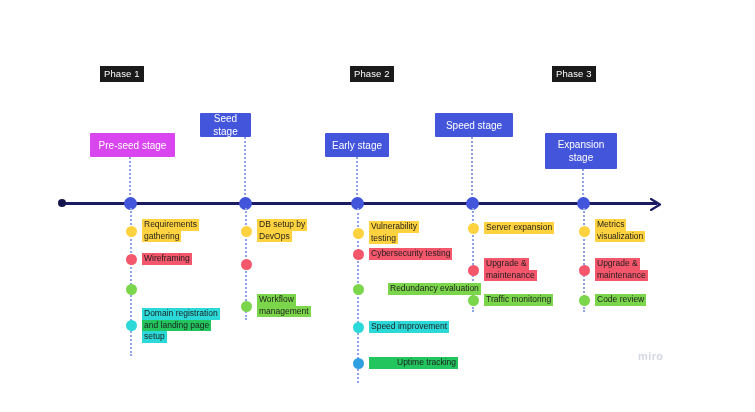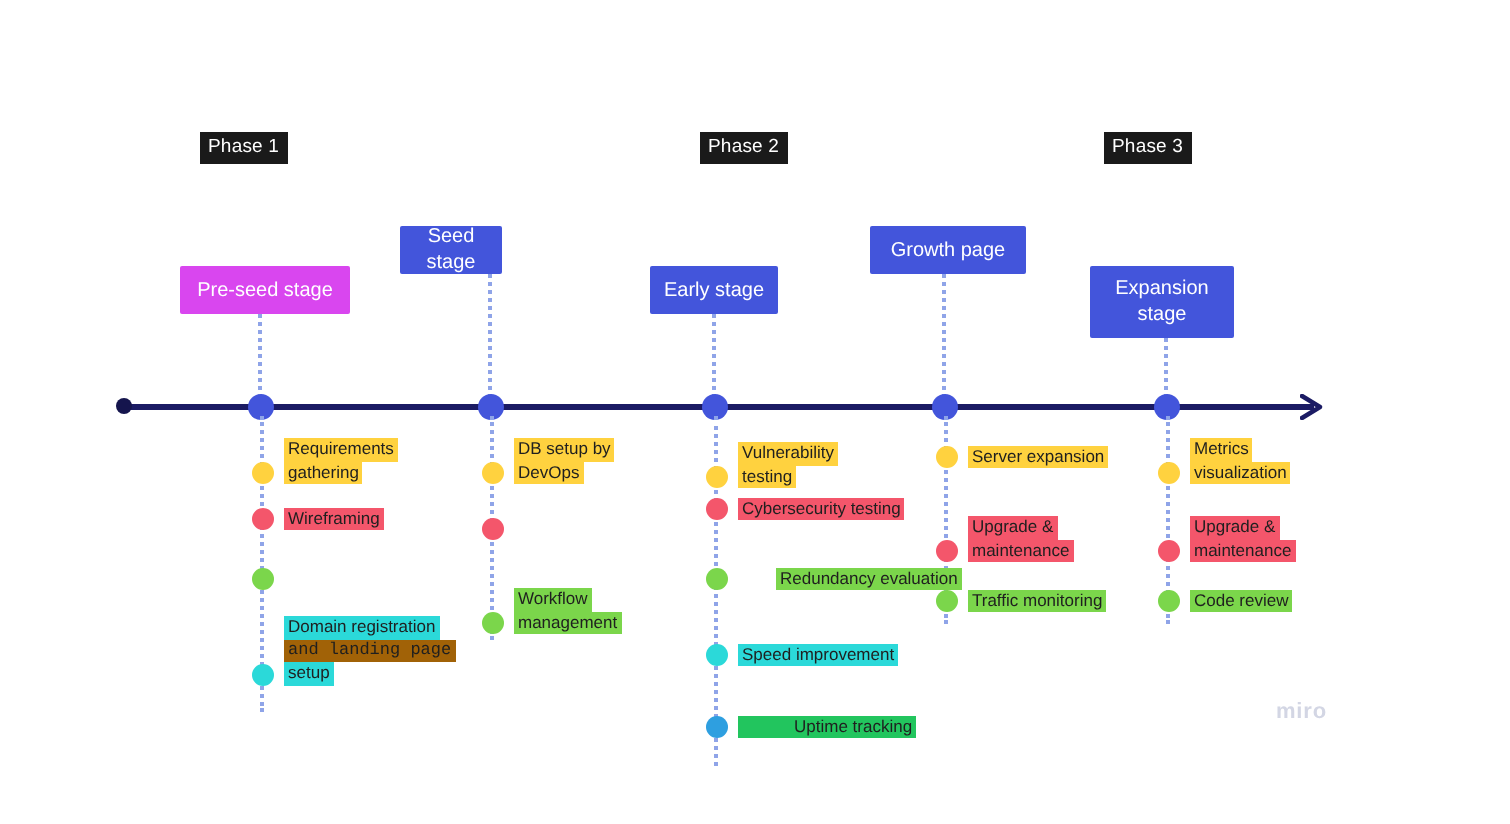--- a/index.html
+++ b/index.html
@@ -71,21 +71,21 @@
     width: 13px;
     height: 13px;
     border-radius: 50%;
     background: #4355DB;
   }
 
   
   .task {
     position: absolute;
     display: flex;
-    align-items: flex-end;
+    align-items: center;
     gap: 5px;
   }
   .task-dot {
     width: 11px;
     height: 11px;
     border-radius: 50%;
     flex: 0 0 auto;
     margin-top: 1px;
   }
   .task-text-wrap {
@@ -140,21 +140,21 @@
           <div>Seed stage</div>
         </div>
       </div>
       <div class="stage-box" style="left: 325px; top: 133px; width: 64px; height: 24px; background: rgb(67, 85, 219);">
         <div>
           <div>Early stage</div>
         </div>
       </div>
       <div class="stage-box" style="left: 435px; top: 113px; width: 78px; height: 24px; background: rgb(67, 85, 219);">
         <div>
-          <div>Growth page</div>
+          <div>Speed stage</div>
         </div>
       </div>
       <div class="stage-box" style="left: 545px; top: 133px; width: 72px; height: 36px; background: rgb(67, 85, 219);">
         <div>
           <div>Expansion</div>
           <div>stage</div>
         </div>
       </div>
     </div>
 
@@ -193,21 +193,21 @@
           <div class="task-line" style="background: rgb(244, 86, 107);">Wireframing</div>
         </div>
       </div>
       <div class="task" style="left: 126px; top: 283px;">
         <div class="task-dot" style="background: rgb(123, 214, 75);"></div>
       </div>
       <div class="task" style="left: 126px; top: 308px;">
         <div class="task-dot" style="background: rgb(43, 217, 217);"></div>
         <div class="task-text-wrap">
           <div class="task-line" style="background: rgb(43, 217, 217);">Domain registration</div>
-          <div class="task-line" style="background: #a16207; font-family: Liberation Mono, monospace;">and landing page</div>
+          <div class="task-line" style="background: #22c55e;">and landing page</div>
           <div class="task-line" style="background: rgb(43, 217, 217);">setup</div>
         </div>
       </div>
       <div class="task" style="left: 241px; top: 219px;">
         <div class="task-dot" style="background: rgb(255, 210, 63);"></div>
         <div class="task-text-wrap">
           <div class="task-line" style="background: rgb(255, 210, 63);">DB setup by</div>
           <div class="task-line" style="background: rgb(255, 210, 63);">DevOps</div>
         </div>
       </div>

